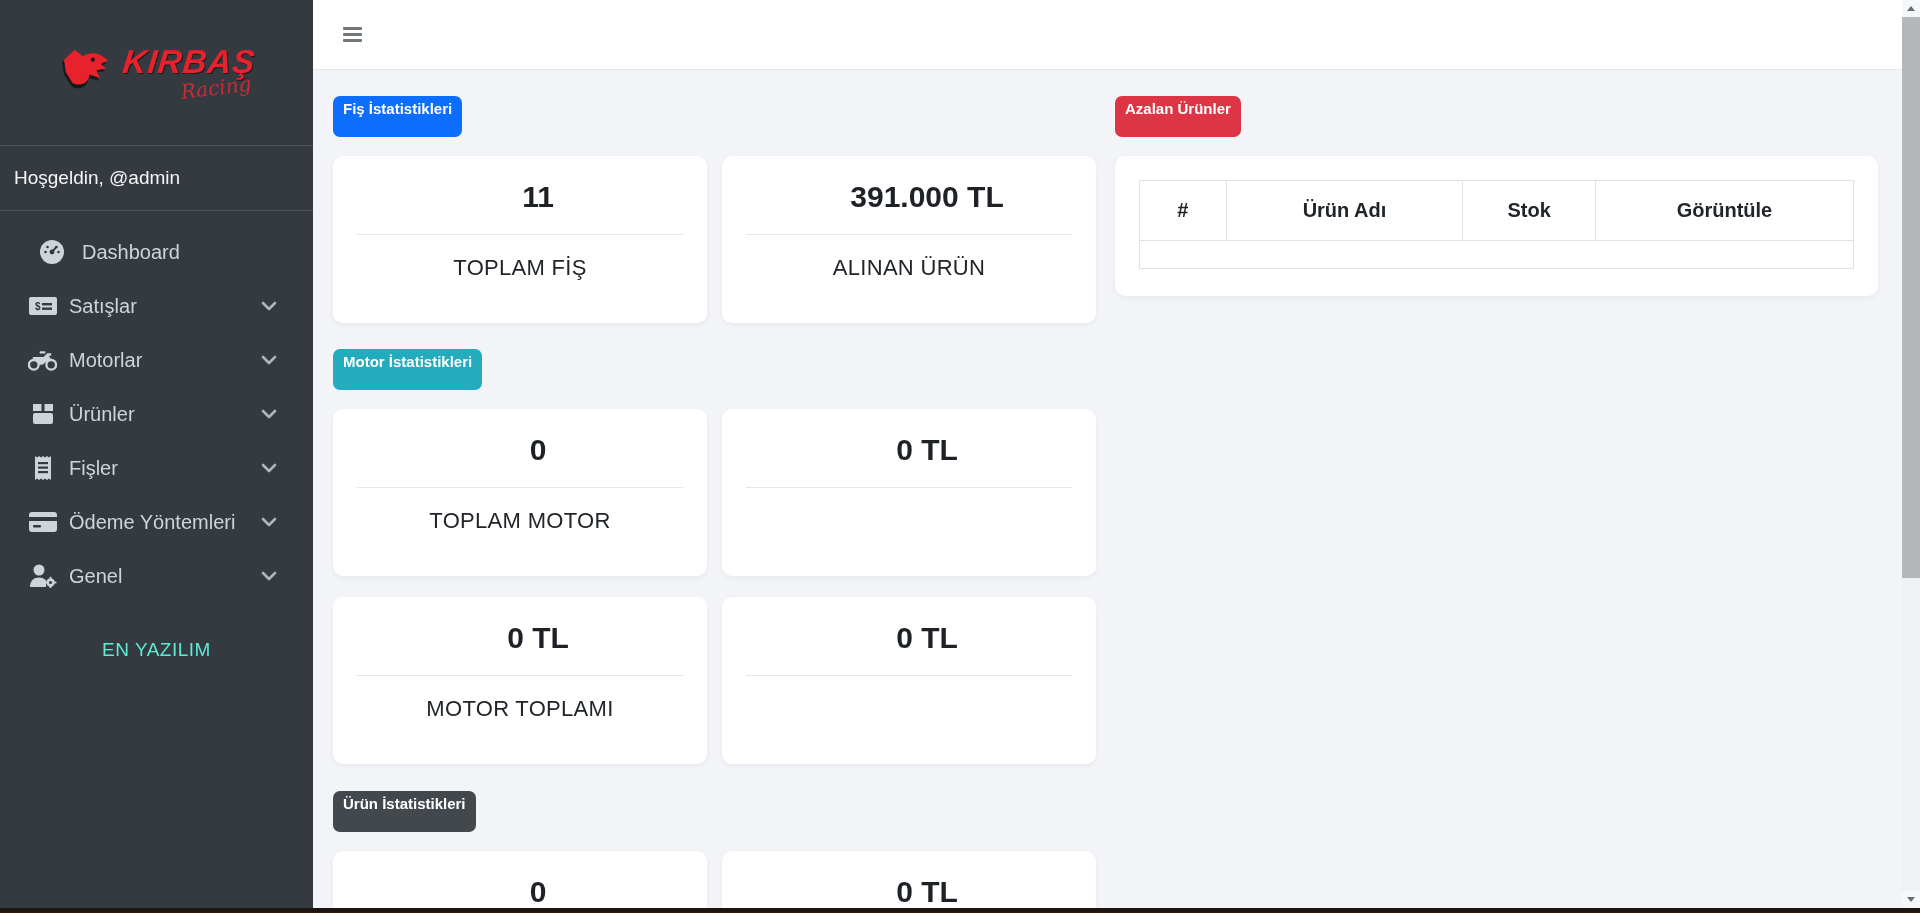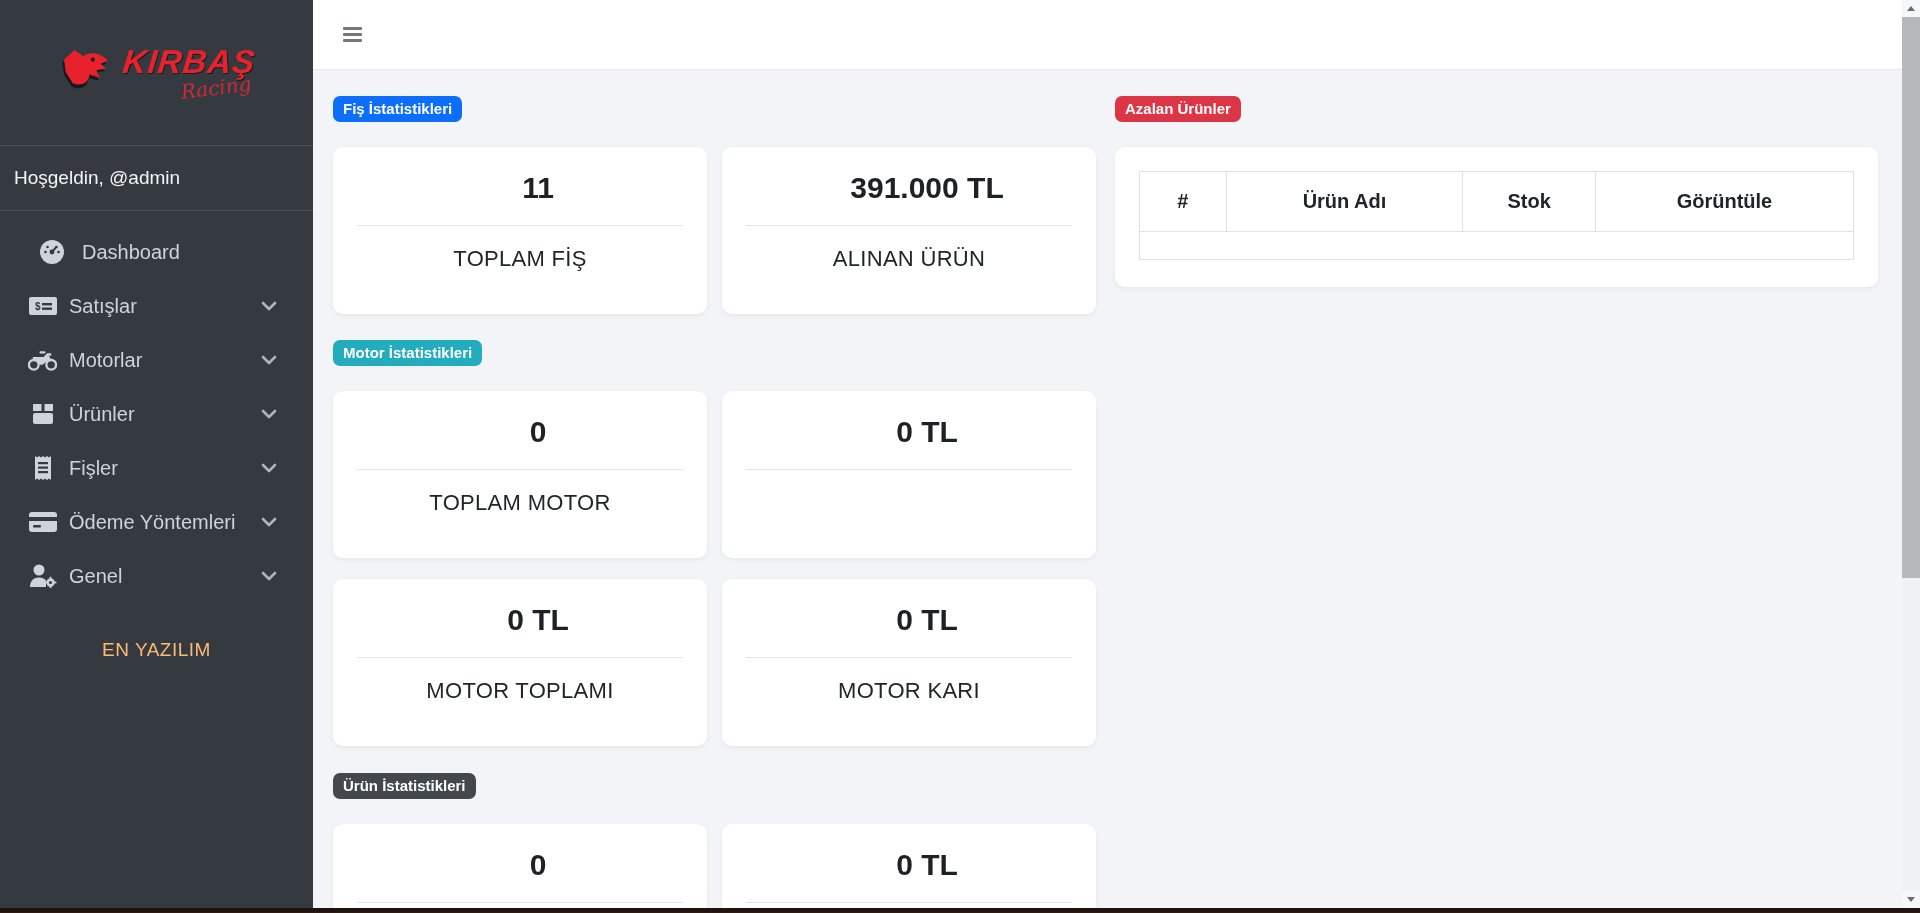--- a/index.html
+++ b/index.html
@@ -16,34 +16,34 @@
   .brand-name { font-style:italic; font-weight:bold; font-size:33px; letter-spacing:1px; color:#e8222d; transform:skewX(-6deg); text-shadow:1px 1px 0 #191b1d; }
   .brand-tagline { font-family:"DejaVu Serif", serif; font-style:italic; font-size:20px; color:#cf2937; text-align:right; margin-top:-2px; transform:rotate(-7deg) translateX(-4px); }
   .greeting { padding:21px 14px; border-bottom:1px solid rgba(255,255,255,.12); color:#f4f5f6; font-size:19px; }
   .nav { padding-top:14px; }
   .nav-item { display:flex; align-items:center; height:54px; padding:0 36px 0 28px; font-size:20px; color:#ced4da; cursor:pointer; }
   .nav-item.first { padding-left:37px; }
   .nav-item.first .nav-icon { margin-right:16px; }
   .nav-icon { width:29px; height:26px; margin-right:12px; display:flex; align-items:center; justify-content:center; flex-shrink:0; }
   .nav-label { flex:1; white-space:nowrap; }
   .chev { flex-shrink:0; }
-  .sidebar-footer { margin-top:36px; text-align:center; font-size:19px; color:#fdba74; letter-spacing:.5px; }
+  .sidebar-footer { margin-top:36px; text-align:center; font-size:19px; color:#5eead4; letter-spacing:.5px; }
 
   
   .main { flex:1; display:flex; flex-direction:column; min-width:0; }
   .topbar { height:70px; background:#ffffff; border-bottom:1px solid #e6e8eb; display:flex; align-items:center; padding-left:30px; flex-shrink:0; }
   .hamburger { width:20px; cursor:pointer; }
   .hamburger span { display:block; width:19px; height:3px; background:#72777c; margin:3px 0; border-radius:1px; }
 
   .content { flex:1; padding:26px 24px 0 20px; overflow:hidden; }
   .content-row { display:flex; align-items:flex-start; }
   .col-left { width:764px; flex-shrink:0; }
   .col-right { width:763px; margin-left:18px; flex-shrink:0; }
 
-  .badge { display:inline-block; color:#fff; font-size:15px; font-weight:bold; padding:4px 10px 5px; border-radius:7px; margin-bottom:25px; }
+  .badge { display:inline-block; color:#fff; font-size:15px; font-weight:bold; padding:4px 10px 20px; border-radius:7px; margin-bottom:19px; }
   .badge-primary { background:#0d6efd; }
   .badge-danger  { background:#dc3545; }
   .badge-info    { background:#22acbe; }
   .badge-dark    { background:#43484d; }
   .badge-row-spaced { margin-top:26px; }
 
   .cards-row { display:flex; gap:15px; margin-bottom:21px; }
   .card { background:#fff; border-radius:10px; box-shadow:0 2px 5px rgba(40,50,70,.06); }
   .stat-card { width:374px; height:167px; padding-top:24px; text-align:center; }
   .stat-value { font-size:30px; font-weight:600; color:#1e2125; line-height:34px;margin-left:36px; }
@@ -254,21 +254,20 @@
 
           <div class="cards-row">
             <div class="card stat-card">
               <div class="stat-value">0 TL</div>
               <hr class="stat-divider">
               <div class="stat-label">MOTOR TOPLAMI</div>
             </div>
             <div class="card stat-card">
               <div class="stat-value">0 TL</div>
               <hr class="stat-divider">
-              <div class="stat-label">MOTOR KARI</div>
             </div>
           </div>
 
           <div class="badge badge-dark" style="margin-top:6px;">Ürün İstatistikleri</div>
 
           <div class="cards-row">
             <div class="card stat-card">
               <div class="stat-value">0</div>
               <hr class="stat-divider">
               <div class="stat-label">TOPLAM ÜRÜN</div>

